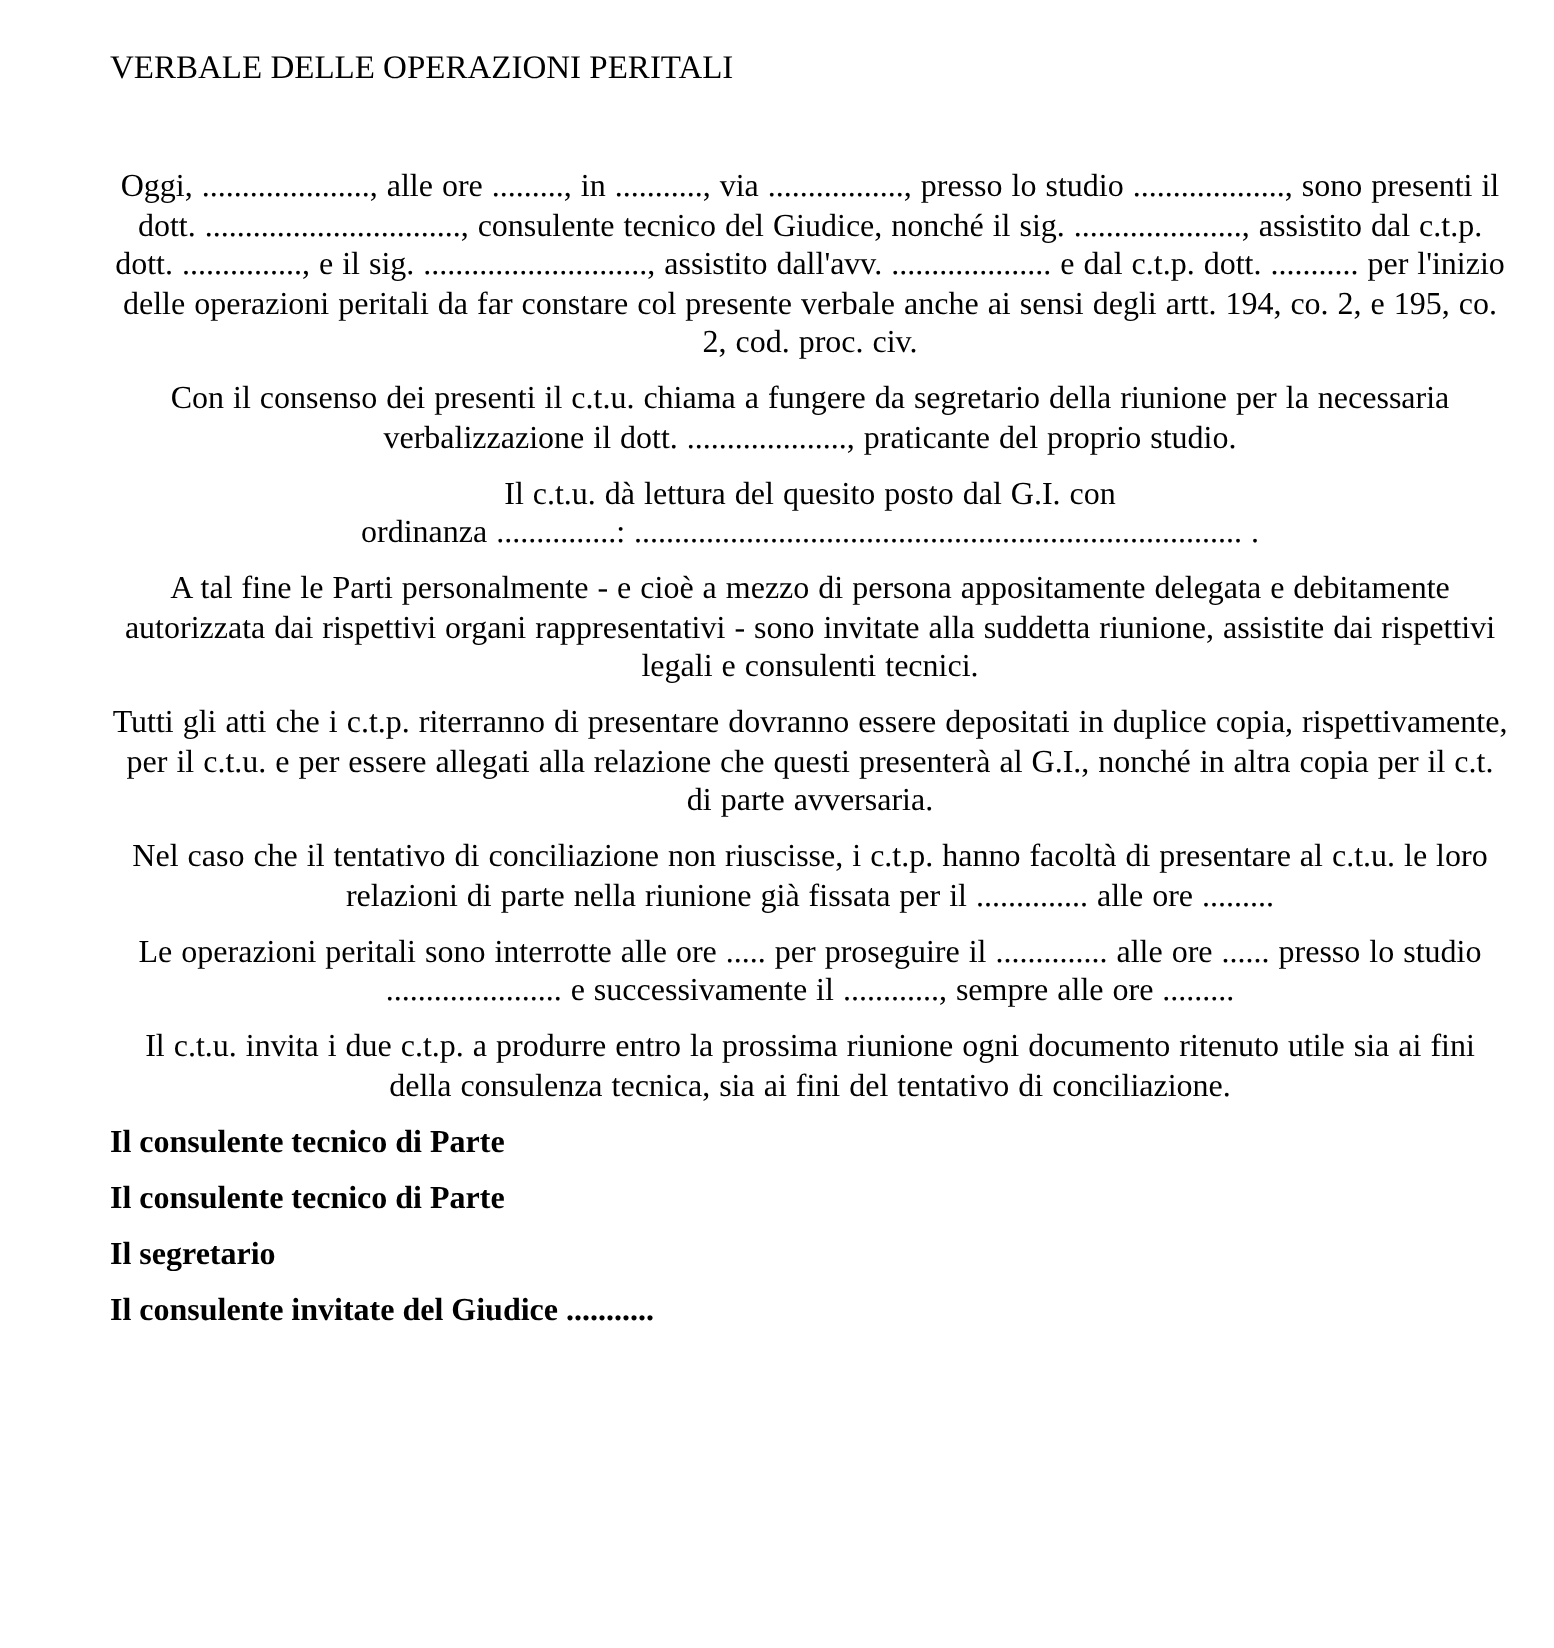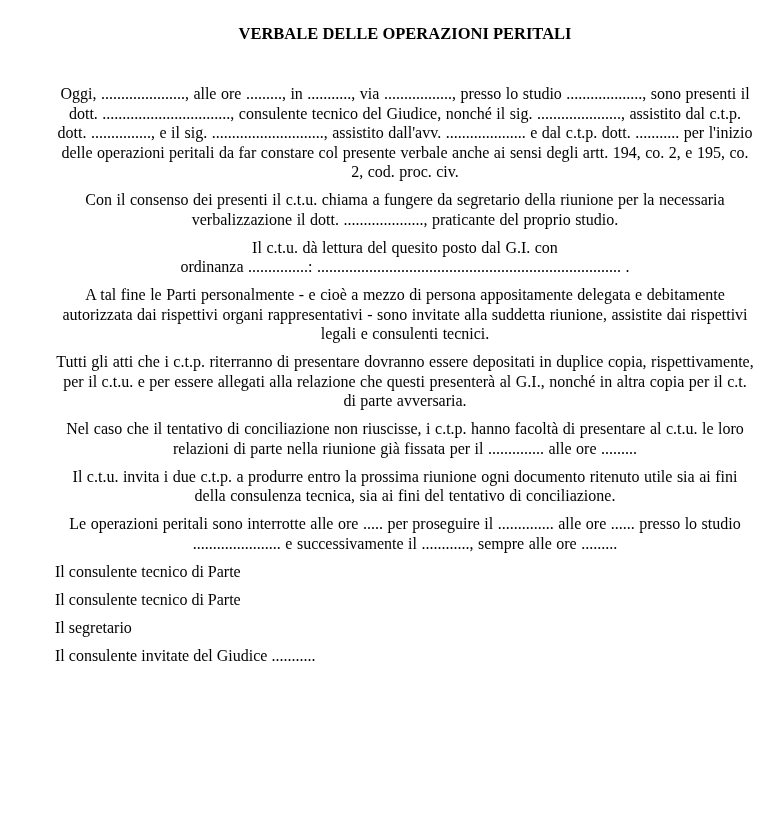--- a/index.html
+++ b/index.html
@@ -13,36 +13,37 @@
     height: 824px;
     overflow: hidden;
     font-family: "Liberation Serif", "DejaVu Serif", serif;
     font-size: 16px;
   }
   .doc {
     padding: 24px 22px 0 55px; 
   }
   .title {
     font-size: 16.5px;
-    text-align: center;
-    font-weight: bold;
+    text-align: left;
+    font-weight: normal;
     margin: 0 0 40px 0;
     white-space: nowrap;
   }
   .para {
     margin: 0 0 8.5px 0;
     line-height: 19.5px;
     text-align: center;
     white-space: pre-wrap;   
     word-spacing: 0.5px;
   }
   .sig {
     margin: 0 0 8.5px 0;
     line-height: 19.5px;
     white-space: pre-wrap;
+    font-weight: bold;
   }
 </style>
 </head>
 <body>
 
 <div class="doc">
 
   <div class="title">VERBALE DELLE OPERAZIONI PERITALI</div>
 
   <p class="para">Oggi, ....................., alle ore ........., in ..........., via ................., presso lo studio ..................., sono presenti il dott. ................................, consulente tecnico del Giudice, nonché il sig. ....................., assistito dal c.t.p. dott. ..............., e il sig. ............................, assistito dall'avv. .................... e dal c.t.p. dott. ........... per l'inizio delle operazioni peritali da far constare col presente verbale anche ai sensi degli artt. 194, co. 2, e 195, co. 2, cod. proc. civ.</p>
@@ -52,23 +53,23 @@
   <p class="para">Il c.t.u. dà lettura del quesito posto dal G.I. con
 ordinanza ...............: ............................................................................ .</p>
 
 
   <p class="para">A tal fine le Parti personalmente - e cioè a mezzo di persona appositamente delegata e debitamente autorizzata dai rispettivi organi rappresentativi - sono invitate alla suddetta riunione, assistite dai rispettivi legali e consulenti tecnici.</p>
 
   <p class="para">Tutti gli atti che i c.t.p. riterranno di presentare dovranno essere depositati in duplice copia, rispettivamente, per il c.t.u. e per essere allegati alla relazione che questi presenterà al G.I., nonché in altra copia per il c.t. di parte avversaria.</p>
 
   <p class="para">Nel caso che il tentativo di conciliazione non riuscisse, i c.t.p. hanno facoltà di presentare al c.t.u. le loro relazioni di parte nella riunione già fissata per il .............. alle ore .........</p>
 
+  <p class="para">Le operazioni peritali sono interrotte alle ore ..... per proseguire il .............. alle ore ...... presso lo studio ...................... e successivamente il ............, sempre alle ore .........</p>
+
   <p class="para">Il c.t.u. invita i due c.t.p. a produrre entro la prossima riunione ogni documento ritenuto utile sia ai fini della consulenza tecnica, sia ai fini del tentativo di conciliazione.</p>
-
-  <p class="para">Le operazioni peritali sono interrotte alle ore ..... per proseguire il .............. alle ore ...... presso lo studio ...................... e successivamente il ............, sempre alle ore .........</p>
 
 
   <p class="sig">Il consulente tecnico di Parte</p>
 
   <p class="sig">Il consulente tecnico di Parte</p>
 
   <p class="sig">Il segretario</p>
 
   <p class="sig">Il consulente invitate del Giudice ...........</p>
 

